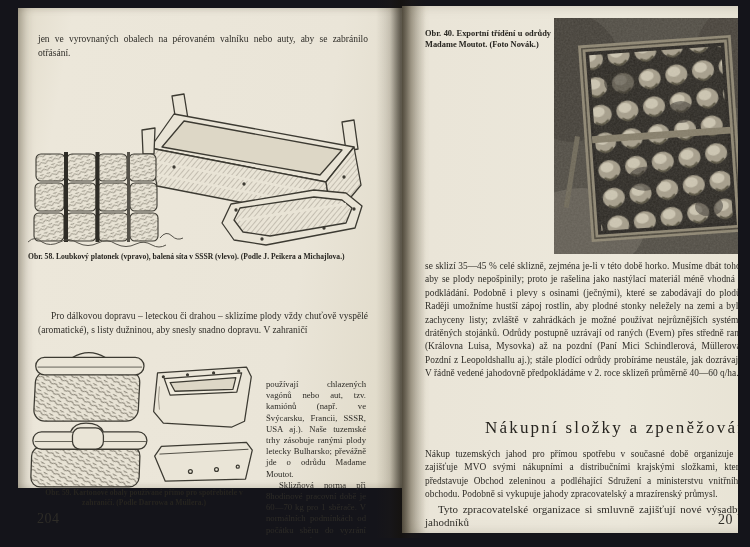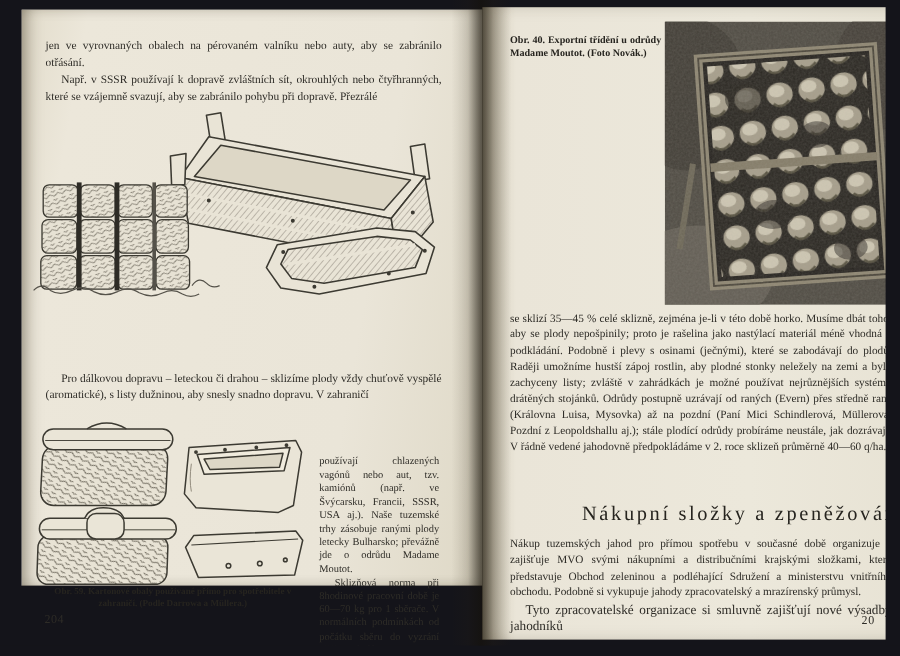--- a/index.html
+++ b/index.html
@@ -27,36 +27,35 @@
       rgba(22,18,10,.55) 50%, rgba(40,32,18,.22) 70%, rgba(40,32,18,0) 100%);
     pointer-events:none;
   }
   .edge-right { position:absolute; left:738px; top:0; width:12px; height:547px; background:#14141a; z-index:6; }
   .edge-bottom { position:absolute; left:0; top:538px; width:750px; height:9px; background:#14141a; z-index:6; }
 
   .body-text { position:absolute; color:#2e2c27; font-size:9.5px; line-height:14px; text-align:justify; }
   .body-text p { margin:0; }
   .indent { text-indent:13px; }
   .caption { position:absolute; color:#26241f; font-weight:bold; font-size:7.6px; line-height:10px; }
-  .pagenum { position:absolute; color:#2e2c27; font-size:10px; letter-spacing:.5px; }
+  .pagenum { position:absolute; color:#2e2c27; font-size:14px; letter-spacing:.5px; }
   .col-text { font-size:8.7px; line-height:11.2px;margin-top:40px; }
   .section-heading {
     position:absolute; font-weight:normal; font-size:17px;
     letter-spacing:2.2px; color:#26241f; white-space:nowrap;margin-left:21px;
   }
   svg { display:block; }
 </style>
 </head>
 <body>
 
 <div id="left-page" class="page">
 
   <div class="body-text" style="left:20px;top:24px;width:330px;">
     <p>jen ve vyrovnaných obalech na pérovaném valníku nebo auty, aby se zabránilo otřásání.</p>
-    <p class="indent">Např. v SSSR používají k dopravě zvláštních sít, okrouhlých nebo čtyřhranných, které se vzájemně svazují, aby se zabránilo pohybu při dopravě. Přezrálé</p>
   </div>
 
   <svg style="position:absolute;left:6px;top:84px;" width="340" height="158" viewBox="0 0 340 158">
     <defs>
       <pattern id="hatch58" width="4" height="4" patternUnits="userSpaceOnUse" patternTransform="rotate(40)">
         <rect width="4" height="4" fill="#e9e4d6"></rect>
         <line x1="0" y1="0" x2="0" y2="4" stroke="#7a756a" stroke-width="0.7"></line>
       </pattern>
       <pattern id="weave" width="7" height="7" patternUnits="userSpaceOnUse" patternTransform="rotate(-18)">
         <rect width="7" height="7" fill="#e7e2d4"></rect>
@@ -105,20 +104,21 @@
       <polygon points="207,112 290,98 322,101 338,114 331,136 242,153 210,148 198,131" fill="#e9e4d6"></polygon>
       <polygon points="216,116 290,105 318,108 328,116 322,131 246,144 219,140 210,128" fill="url(#hatch58)"></polygon>
       <line x1="216" y1="128" x2="322" y2="112" stroke="#e9e4d6" stroke-width="2.5"></line>
       <circle cx="212" cy="118" r="1" fill="#3c3a32"></circle>
         <circle cx="330" cy="117" r="1" fill="#3c3a32"></circle>
       <circle cx="238" cy="147" r="1" fill="#3c3a32"></circle>
         <circle cx="300" cy="136" r="1" fill="#3c3a32"></circle>
     </g>
   </svg>
 
+  <div class="caption" style="left:10px;top:244px;width:352px;">Obr. 58. Loubkový platonek (vpravo), balená síta v SSSR (vlevo). (Podle J. Peikera a Michajlova.)</div>
 
   <div class="body-text" style="left:20px;top:301px;width:330px;">
     <p class="indent">Pro dálkovou dopravu – leteckou či drahou – sklizíme plody vždy chuťově vyspělé (aromatické), s listy dužninou, aby snesly snadno dopravu. V zahraničí</p>
   </div>
 
   <svg style="position:absolute;left:10px;top:330px;" width="232" height="150" viewBox="0 0 240 155">
     <defs>
       <pattern id="weave2" width="8" height="8" patternUnits="userSpaceOnUse" patternTransform="rotate(28)">
         <rect width="8" height="8" fill="#e8e3d5"></rect>
         <path d="M0 4 Q2 2 4 4 T8 4" stroke="#5f5a4e" stroke-width="0.8" fill="none"></path>

